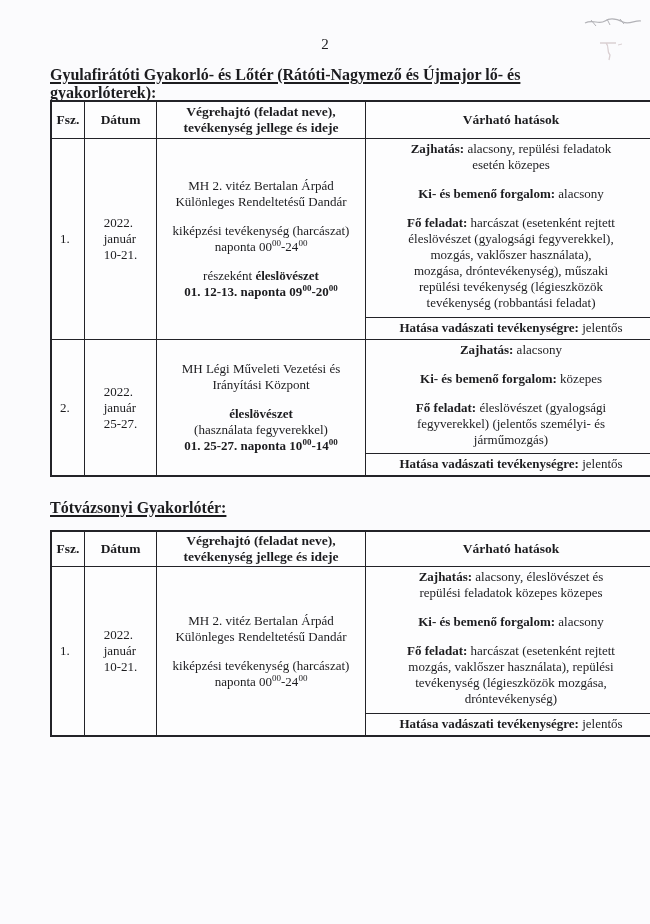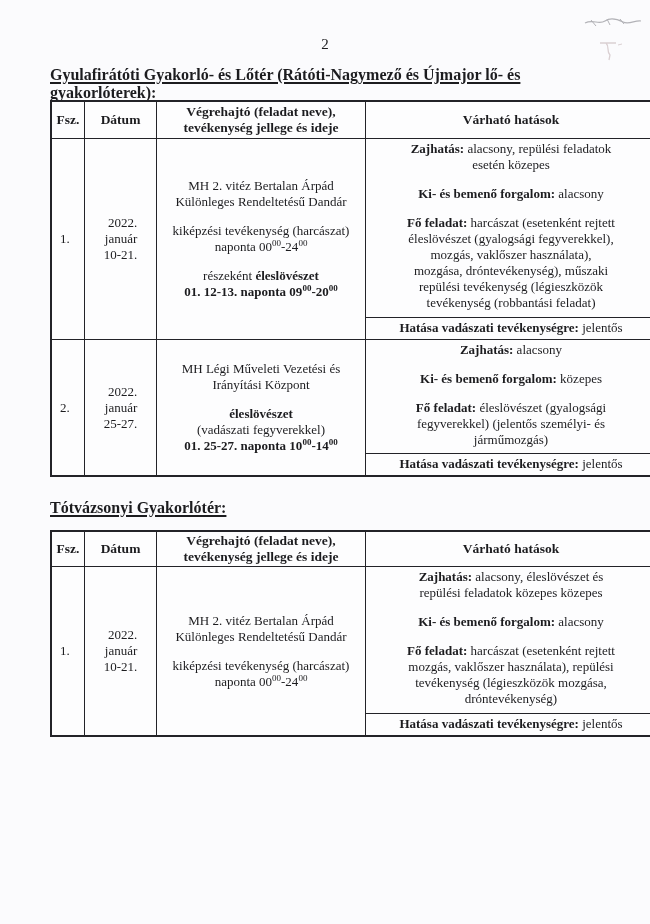--- a/index.html
+++ b/index.html
@@ -34,21 +34,21 @@
   }
   .c.nr{border-right:none;}
   .c.nb{border-bottom:none;font-family:Liberation Serif, serif;}
 
   .hc{
     display:flex;flex-direction:column;align-items:center;justify-content:center;
     font-weight:bold;text-align:center;font-size:13.5px;line-height:16px;padding:1px 2px;
   }
   .fsz{display:flex;align-items:center;padding-left:8px;}
   .datum{display:flex;align-items:center;justify-content:center;}
-  .datum .inner{text-align:right;}
+  .datum .inner{text-align:left;}
   .exec{
     display:flex;flex-direction:column;align-items:center;justify-content:center;
     text-align:center;padding:2px 4px;
   }
   .impact{display:flex;flex-direction:column;text-align:center;padding:0;}
   .impact-main{display:flex;flex-direction:column;padding:2px 4px 0;}
   .impact-foot{margin-top:auto;border-top:1.4px solid #232328;padding:2px 2px 3px;text-align:center;}
   .impact-main > div, .exec > div, .impact-foot > div, .hc > div{flex:0 0 auto;}
   .gap{flex:0 0 13px !important;height:13px;}
   .b{font-weight:bold;}
@@ -138,21 +138,21 @@
           <div><span>2022.</span></div>
           <div><span>január</span></div>
           <div><span>25-27.</span></div>
         </div>
       </div>
     <div class="c exec nb">
         <div><span>MH Légi Műveleti Vezetési és</span></div>
         <div><span>Irányítási Központ</span></div>
         <div class="gap"></div>
         <div><span class="b">éleslövészet</span></div>
-        <div><span>(vadászati fegyverekkel)</span></div>
+        <div><span>(használata fegyverekkel)</span></div>
         <div><span class="b">01. 25-27. naponta 10</span><sup class="b">00</sup><span class="b">-14</span><sup class="b">00</sup></div>
       </div>
     <div class="c impact nr nb">
       <div class="impact-main">
           <div><span class="b">Zajhatás:</span><span> alacsony</span></div>
           <div class="gap"></div>
           <div><span class="b">Ki- és bemenő forgalom:</span><span> közepes</span></div>
           <div class="gap"></div>
           <div><span class="b">Fő feladat:</span><span> éleslövészet (gyalogsági</span></div>
           <div><span>fegyverekkel) (jelentős személyi- és</span></div>

